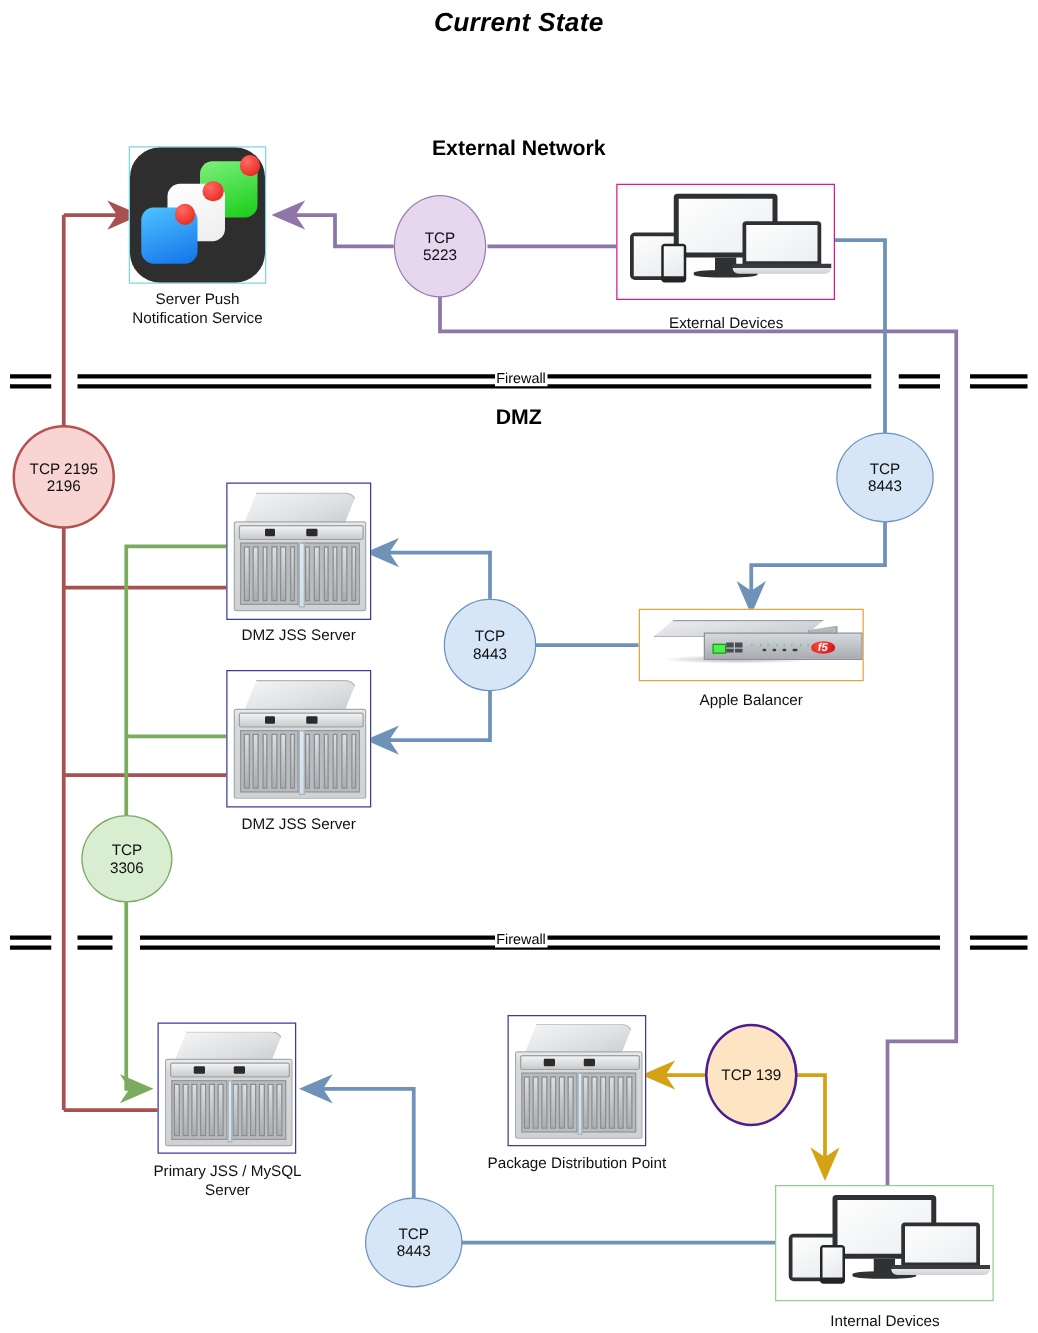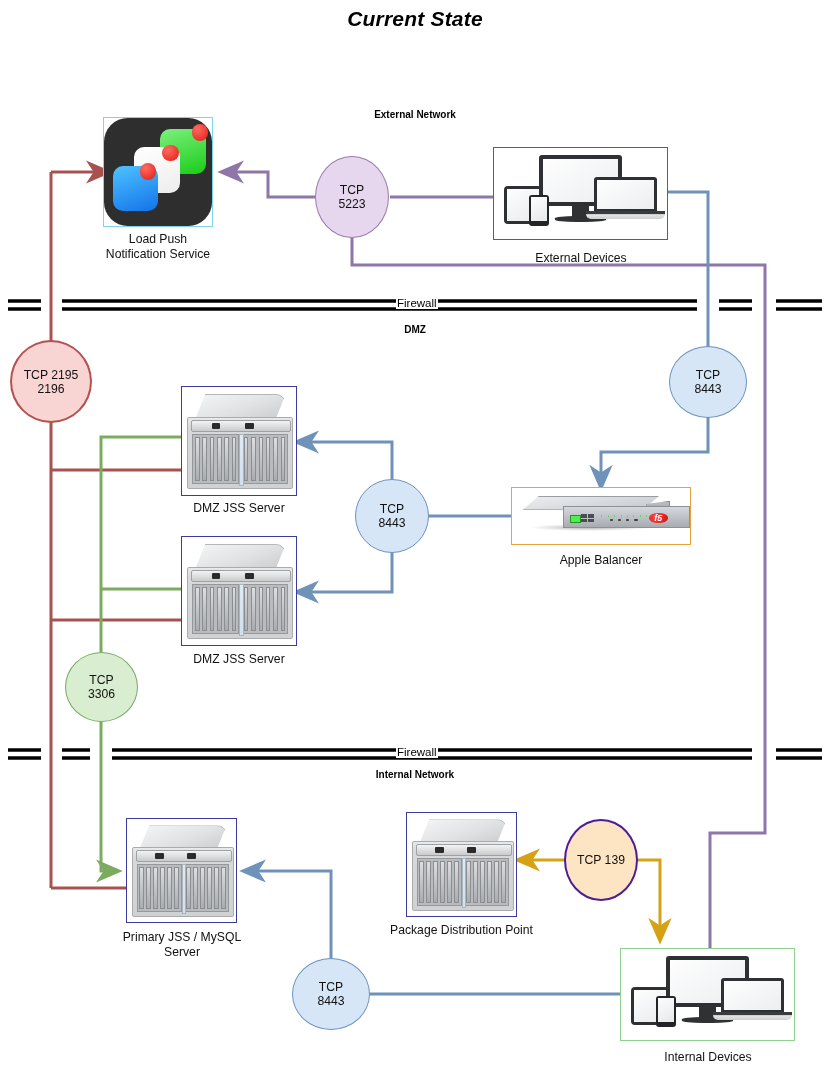--- a/index.html
+++ b/index.html
@@ -3,21 +3,21 @@
 <meta charset="utf-8">
 <style>
   html,body{margin:0;padding:0;background:#ffffff;}
   body{width:830px;height:1066px;font-family:"Liberation Sans",sans-serif;overflow:hidden;}
   #stage{position:relative;width:830px;height:1066px;background:#fff;}
   svg.layer{position:absolute;left:0;top:0;width:830px;height:1066px;overflow:visible;}
   #edges{z-index:1;}
   #nodes{z-index:3;position:absolute;left:0;top:0;width:830px;height:1066px;}
   #fwlayer{z-index:2;}
   .title{position:absolute;left:0;top:7px;width:830px;text-align:center;font-size:21px;font-weight:bold;color:#000;letter-spacing:.2px;font-style:italic;}
-  .zonelabel{position:absolute;font-size:10px;font-weight:bold;color:#000;text-align:center;white-space:nowrap;}
+  .zonelabel{position:absolute;font-size:17px;font-weight:bold;color:#000;text-align:center;white-space:nowrap;}
   .fwtext{position:absolute;font-size:11.5px;color:#000;background:#fff;padding:0 1px;white-space:nowrap;}
   .nodebox{position:absolute;box-sizing:border-box;background:#fff;}
   .caption{position:absolute;text-align:center;font-size:12.2px;color:#111;line-height:14.5px;white-space:pre-line;}
   .port{position:absolute;border-radius:50%;box-sizing:border-box;display:flex;align-items:center;justify-content:center;text-align:center;font-size:12.2px;color:#111;line-height:14px;white-space:pre-line;}
   
   .srv{position:absolute;left:50%;top:50%;transform:translate(-50%,-50%);}
   .srv .top{position:absolute;left:7%;top:2%;width:86%;height:26%;
     background:linear-gradient(160deg,#f4f5f6 0%,#dfe1e3 55%,#c8cacc 100%);
     border:1px solid #b4b7ba;border-radius:2px 10px 2px 2px;
     clip-path:polygon(12% 0,100% 0,88% 100%,0 100%);}
@@ -145,36 +145,35 @@
         <path d="M112,750 L752,750 M112,758 L752,758"></path>
         <path d="M776,750 L822,750 M776,758 L822,758"></path>
       </g>
     </g>
   </svg>
 
   <div id="nodes">
 
     <div class="zonelabel" style="left:0;top:109px;width:830px;">External Network</div>
     <div class="zonelabel" style="left:0;top:324px;width:830px;">DMZ</div>
-    <div class="zonelabel" style="left:0;top:769px;width:830px;">Internal Network</div>
 
     <div class="fwtext" style="left:396px;top:297px;">Firewall</div>
     <div class="fwtext" style="left:396px;top:746px;">Firewall</div>
 
     <div class="nodebox" style="left:103px;top:117px;width:110px;height:110px;border:1.5px solid #7fd4e8;">
       <div class="apns">
         <div class="sq g"></div>
           <div class="sq w"></div>
           <div class="sq b"></div>
         <div class="dot d1"></div>
           <div class="dot d2"></div>
           <div class="dot d3"></div>
       </div>
     </div>
-    <div class="caption" style="left:78px;top:232px;width:160px;">Load Push
+    <div class="caption" style="left:78px;top:232px;width:160px;">Server Push
 Notification Service</div>
 
     <div class="nodebox" style="left:493px;top:147px;width:175px;height:93px;border:1.6px solid #d81b8c;">
       <div class="dev">
         <div class="monitor">
             <div></div>
           </div>
           <div class="mstand"></div>
           <div class="mbase"></div>
         <div class="laptop">

